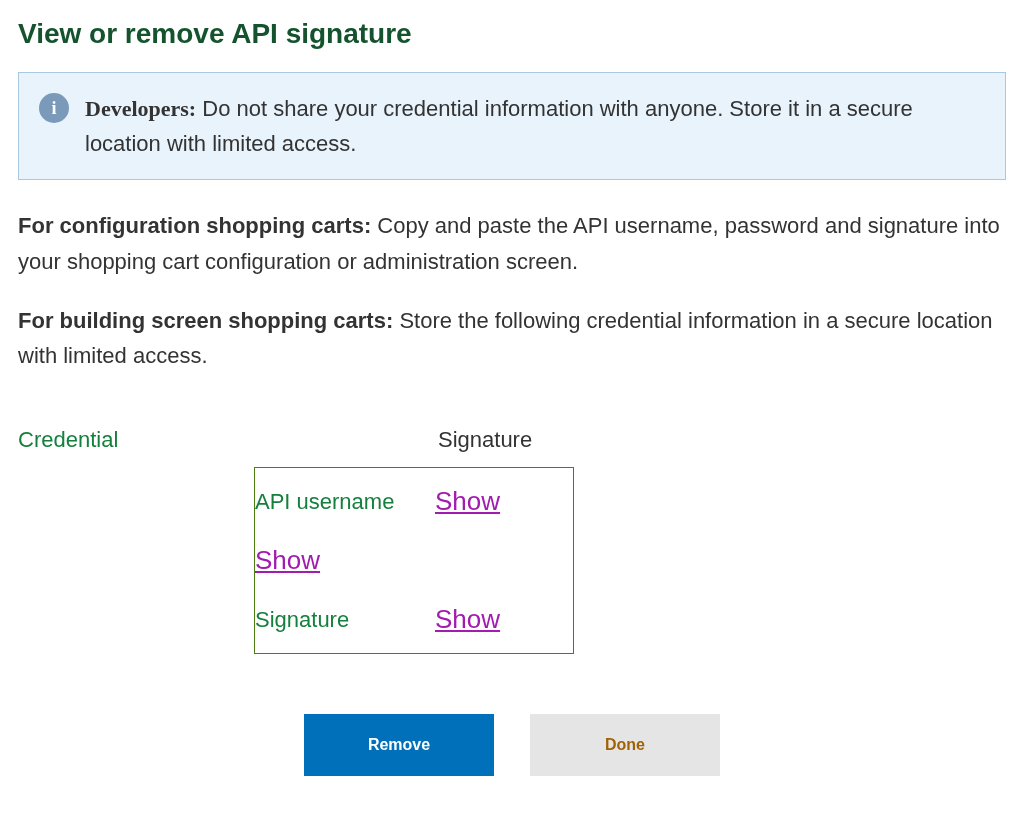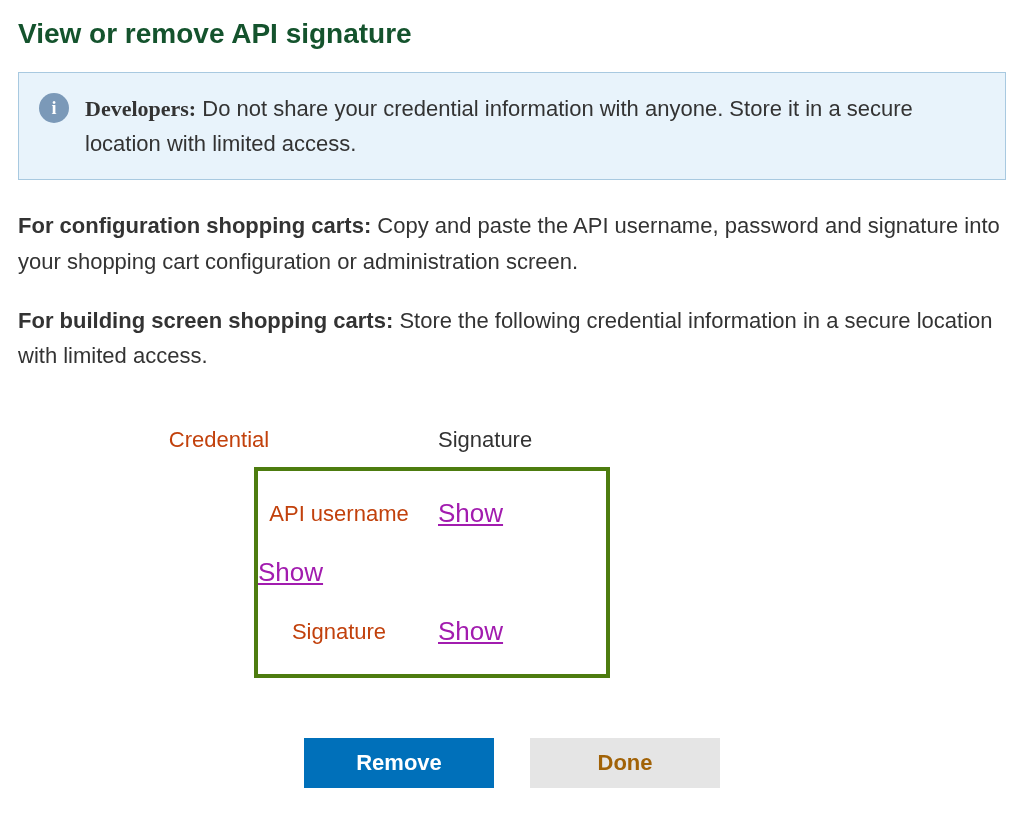--- a/index.html
+++ b/index.html
@@ -67,57 +67,57 @@
       margin-top: 40px;
       margin-bottom: 60px;
     }
     .credential-row {
       display: flex;
       align-items: center;
       padding: 14px 0;
     }
     .credential-label {
       width: 420px;
-      text-align: center;
+      text-align: left;
       font-size: 22px;
-      color: #c2410c;
+      color: #15803d;
       padding-right: 18px;
     }
     .credential-value {
       font-size: 22px;
       color: #333;
     }
     .show-link {
       font-size: 26px;
       color: #a21caf;
       text-decoration: underline;
       cursor: pointer;
     }
     .highlight-box {
-      border: 4px solid #4d7c0f;
-      width: 356px;
+      border: 1px solid #4d7c0f;
+      width: 320px;
       margin-left: 236px;
-      padding: 13px 0;
+      padding: 4px 0;
     }
     .highlight-box .credential-row {
       padding: 14px 0;
     }
     .highlight-box .credential-label {
       width: 180px;
       padding-right: 18px;
     }
     .button-row {
       display: flex;
       justify-content: center;
       gap: 36px;
       margin-top: 40px;
     }
     .btn {
-      padding: 12px 48px;
-      font-size: 22px;
+      padding: 22px 48px;
+      font-size: 16px;
       font-weight: 700;
       border: none;
       cursor: pointer;
       min-width: 190px;
     }
     .btn-primary {
       background: #0070ba;
       color: #fff;
     }
     .btn-secondary {

